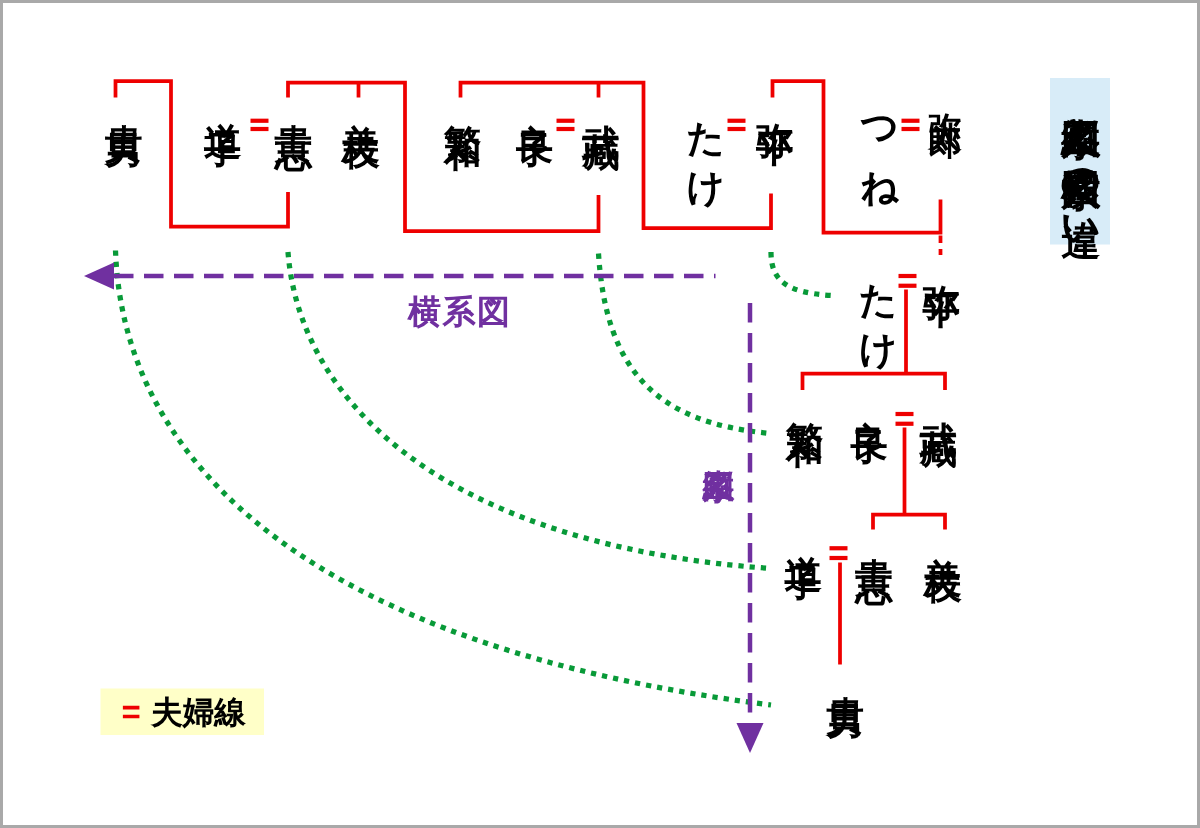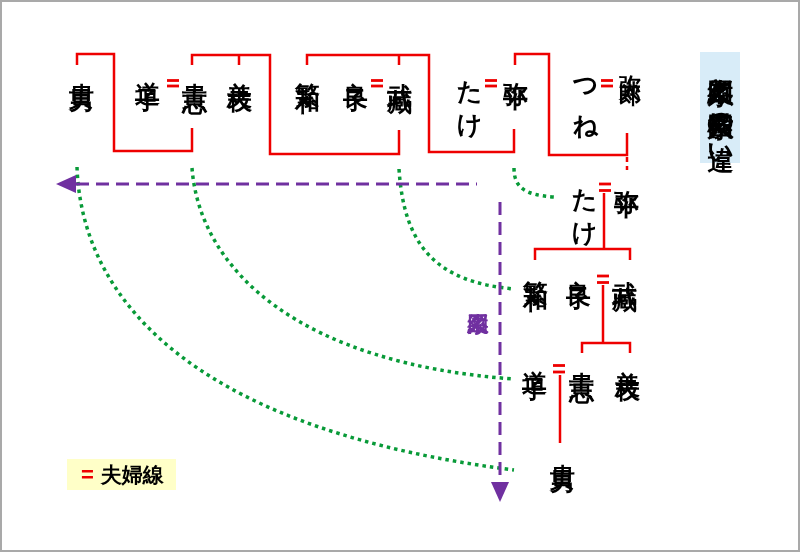--- a/index.html
+++ b/index.html
@@ -120,20 +120,21 @@
   <div class="vname" style="left:570px;top:168px">たけ</div>
   <div class="vname" style="left:612px;top:168px">弥平</div>
   <div class="vname" style="left:521px;top:258px">繁和</div>
   <div class="vname" style="left:564px;top:258px">良子</div>
   <div class="vname" style="left:610px;top:258px">武藏</div>
   <div class="vname" style="left:520px;top:349px">道子</div>
   <div class="vname" style="left:567px;top:349px">貴志</div>
   <div class="vname" style="left:613px;top:349px">美枝</div>
   <div class="vname" style="left:548px;top:441px">貴男</div>
 
+  <div class="plabel" style="left:270px;top:191px">横系図</div>
   <div class="plabel vert" style="left:462px;top:294px">縦系図</div>
 
   <div class="title-block">縦系図と横系図の違い</div>
 
   <div class="legend">
     <span class="eq">=</span>
     <span>夫婦線</span>
   </div>
 
 </div>

